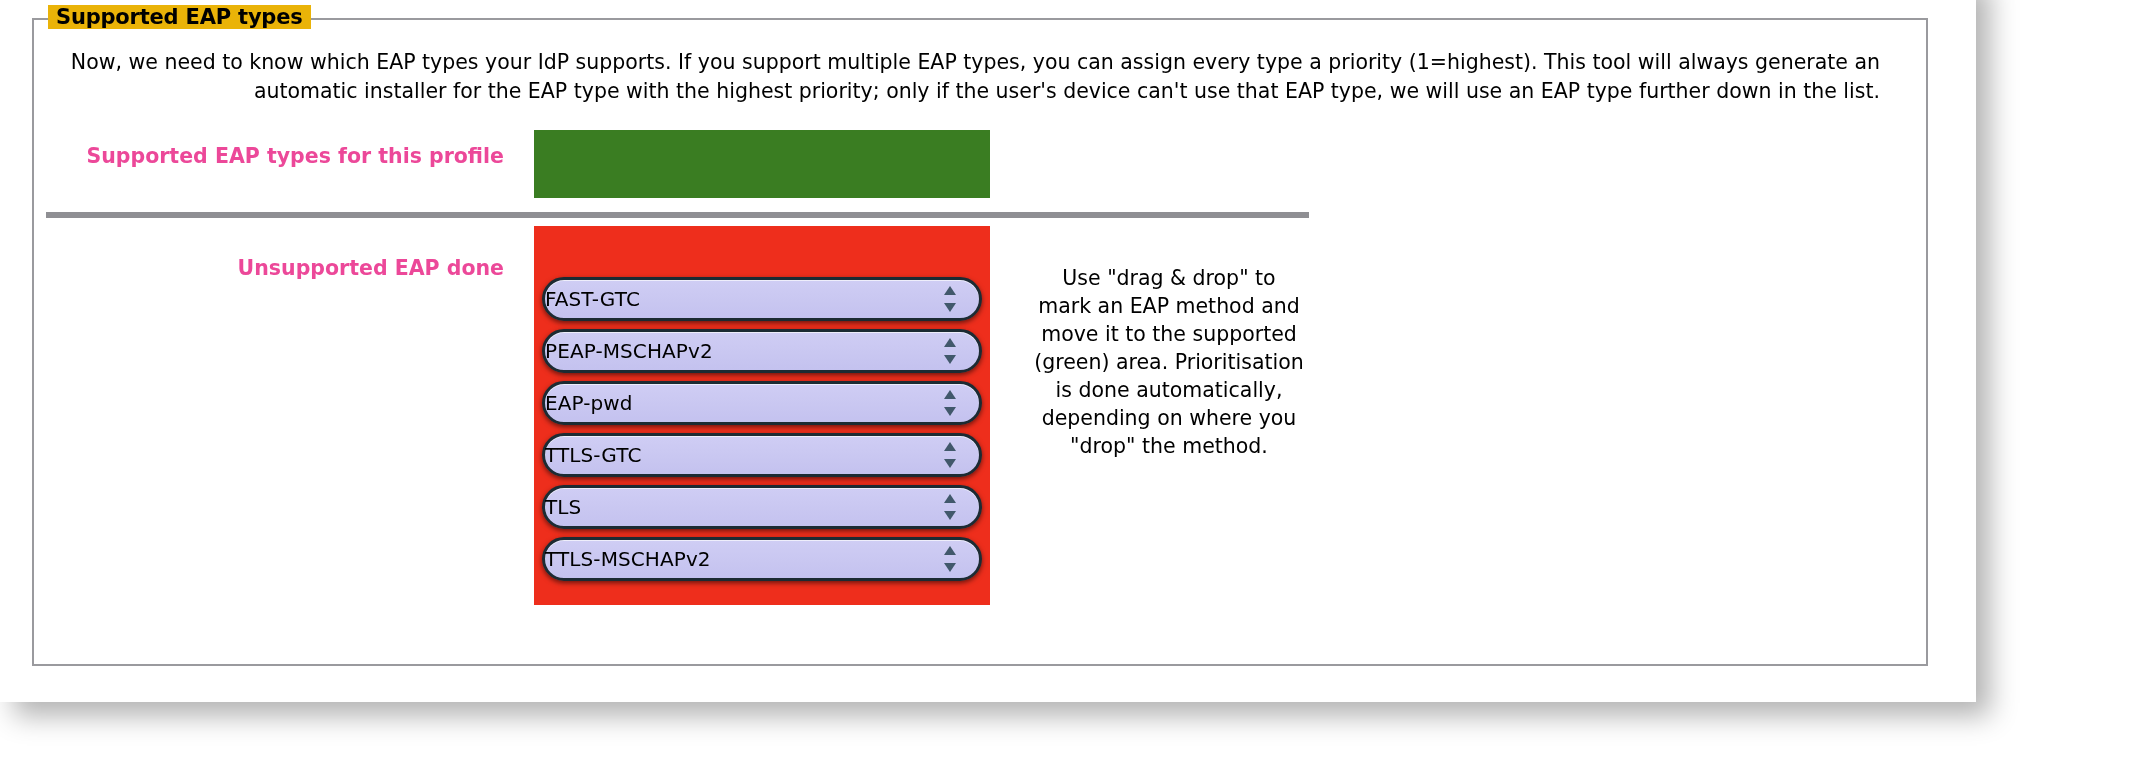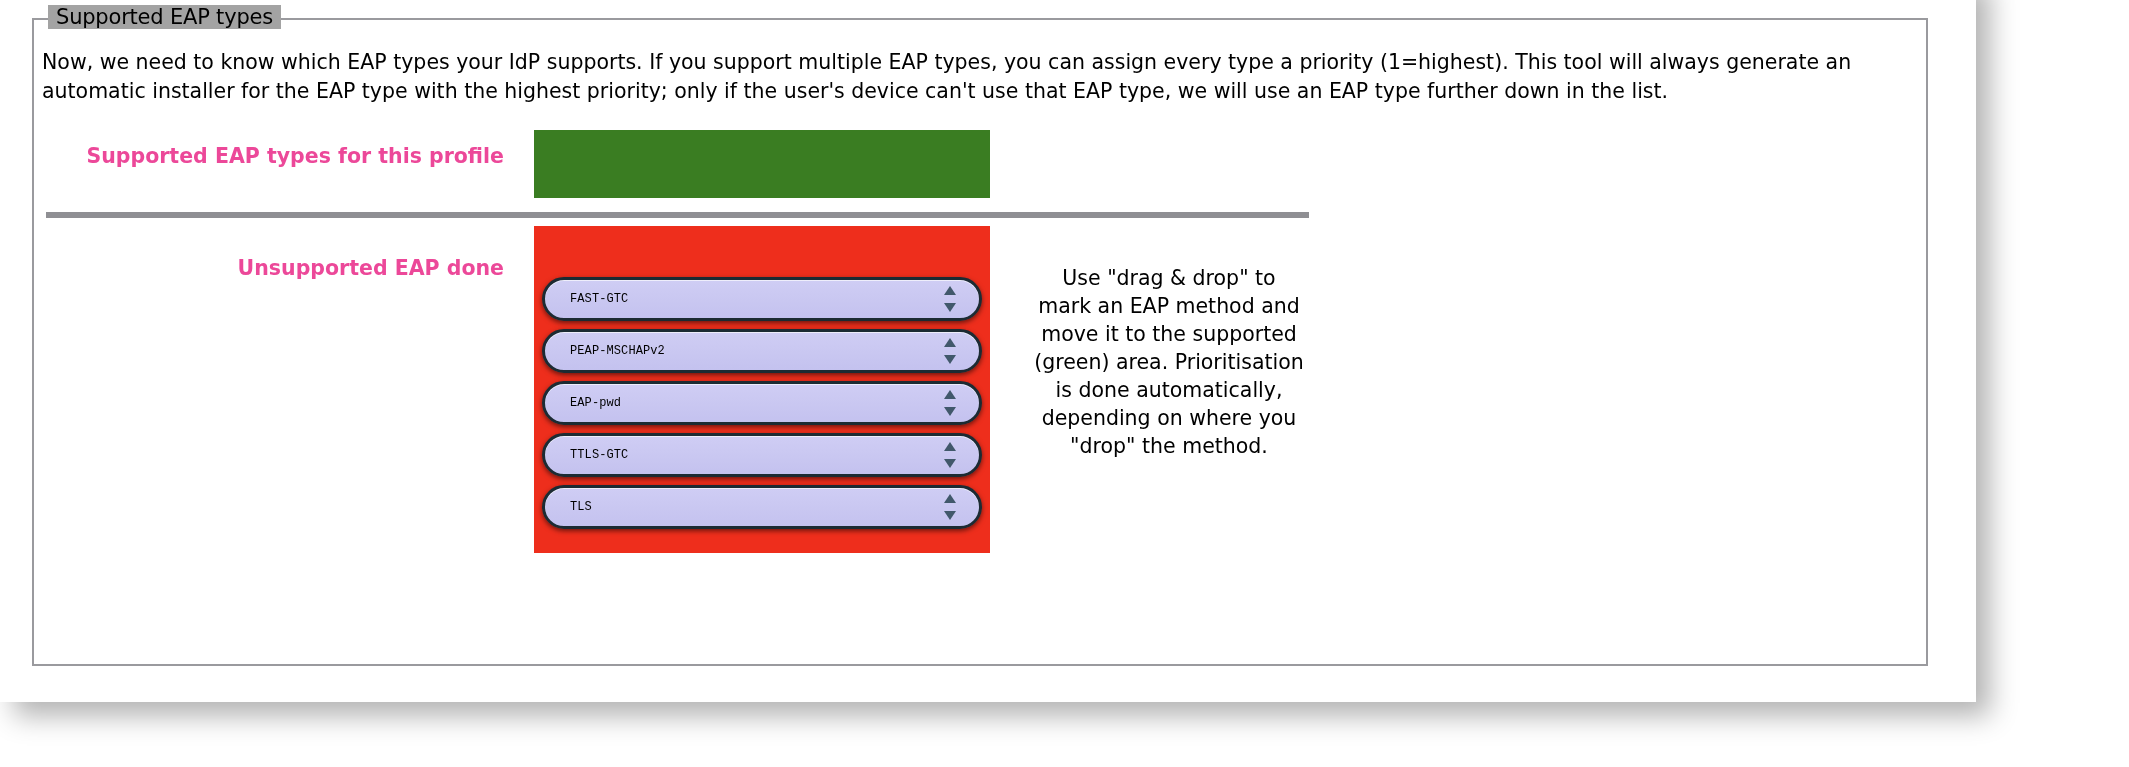--- a/index.html
+++ b/index.html
@@ -33,39 +33,39 @@
     width: 1896px;
     height: 648px;
     border: 2px solid #9a9a9e;
     box-sizing: border-box;
     background: #ffffff;
   }
   .eap-legend {
     position: absolute;
     left: 14px;
     top: -15px;
-    background: #a3a3a3;
+    background: #eab308;
     padding: 0 8px;
     font-size: 21px;
-    font-weight: normal;
+    font-weight: bold;
     color: #000000;
     letter-spacing: -0.2px;
     white-space: nowrap;
   }
 
   
   .intro-text {
     position: absolute;
     left: 8px;
     top: 28px;
     width: 1838px;
     font-size: 20.5px;
     line-height: 29px;
     color: #000000;
-    text-align: left;
+    text-align: right;
   }
 
   
   .row-supported {
     position: absolute;
     left: 0px;
     top: 110px;
     width: 100%;
     height: 86px;
   }
@@ -129,26 +129,24 @@
     border: 3px solid #1c2b33;
     border-radius: 24px;
     background: linear-gradient(180deg, #cfcdf4 0%, #c9c7f1 55%, #c4c2ef 100%);
     box-shadow: 0 2px 5px rgba(0,0,0,0.55), inset 0 1px 0 rgba(255,255,255,0.65);
     display: flex;
     align-items: center;
     box-sizing: border-box;
     cursor: move;
   }
   .method-label {
-    font-size: 12px;
-    color: #000000;
-    padding-left: 25px;
+    font-size: 20px;
+    color: #000000;
     letter-spacing: 0.1px;
     user-select: none;
-    font-family: Liberation Mono, monospace;
   }
   .drag-handle {
     position: absolute;
     right: 22px;
     top: 50%;
     transform: translateY(-50%);
     width: 14px;
     height: 26px;
     display: flex;
     flex-direction: column;
@@ -226,20 +224,27 @@
                 <span class="arr arr-down"></span>
               </span>
             </div>
             <div class="method-btn">
               <span class="method-label">TLS</span>
               <span class="drag-handle">
                 <span class="arr arr-up"></span>
                 <span class="arr arr-down"></span>
               </span>
             </div>
+            <div class="method-btn">
+              <span class="method-label">TTLS-MSCHAPv2</span>
+              <span class="drag-handle">
+                <span class="arr arr-up"></span>
+                <span class="arr arr-down"></span>
+              </span>
+            </div>
           </div>
       </div>
 
       <div class="drag-help">Use "drag &amp; drop" to mark an EAP method and move it to the supported (green) area. Prioritisation is done automatically, depending on where you "drop" the method.</div>
     </div>
 
   </div>
 </div>
 
 </body></html>

